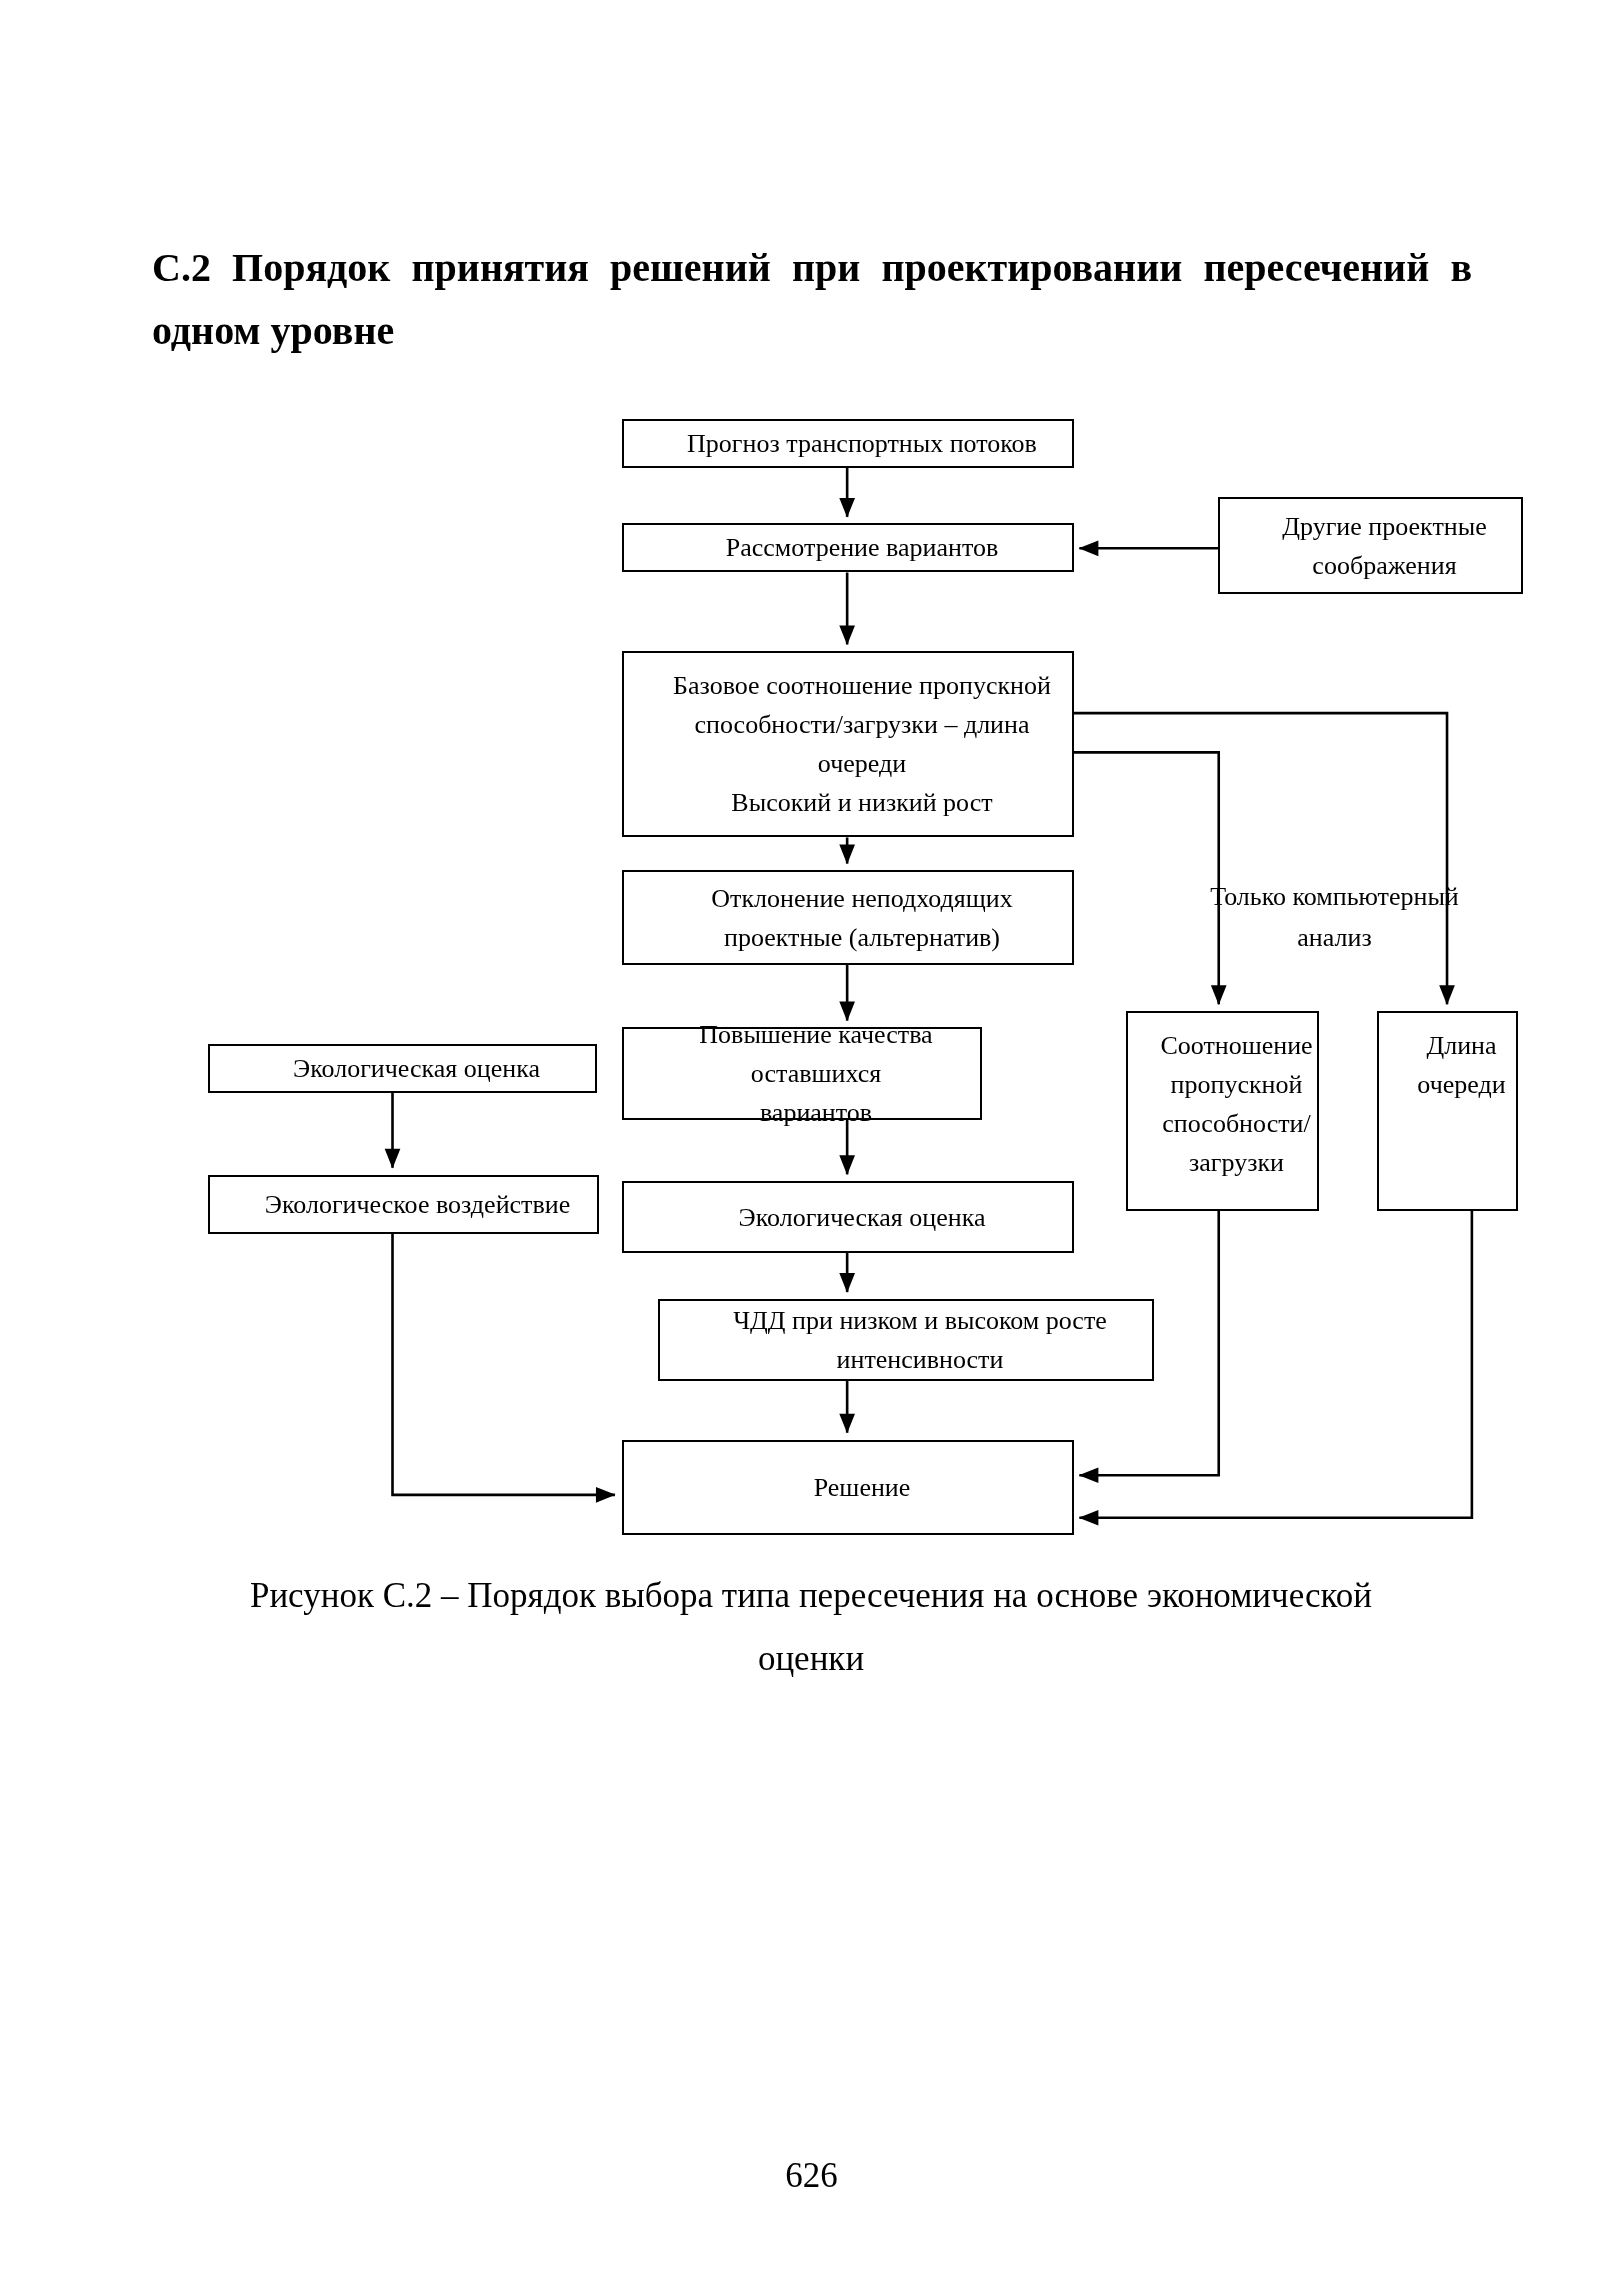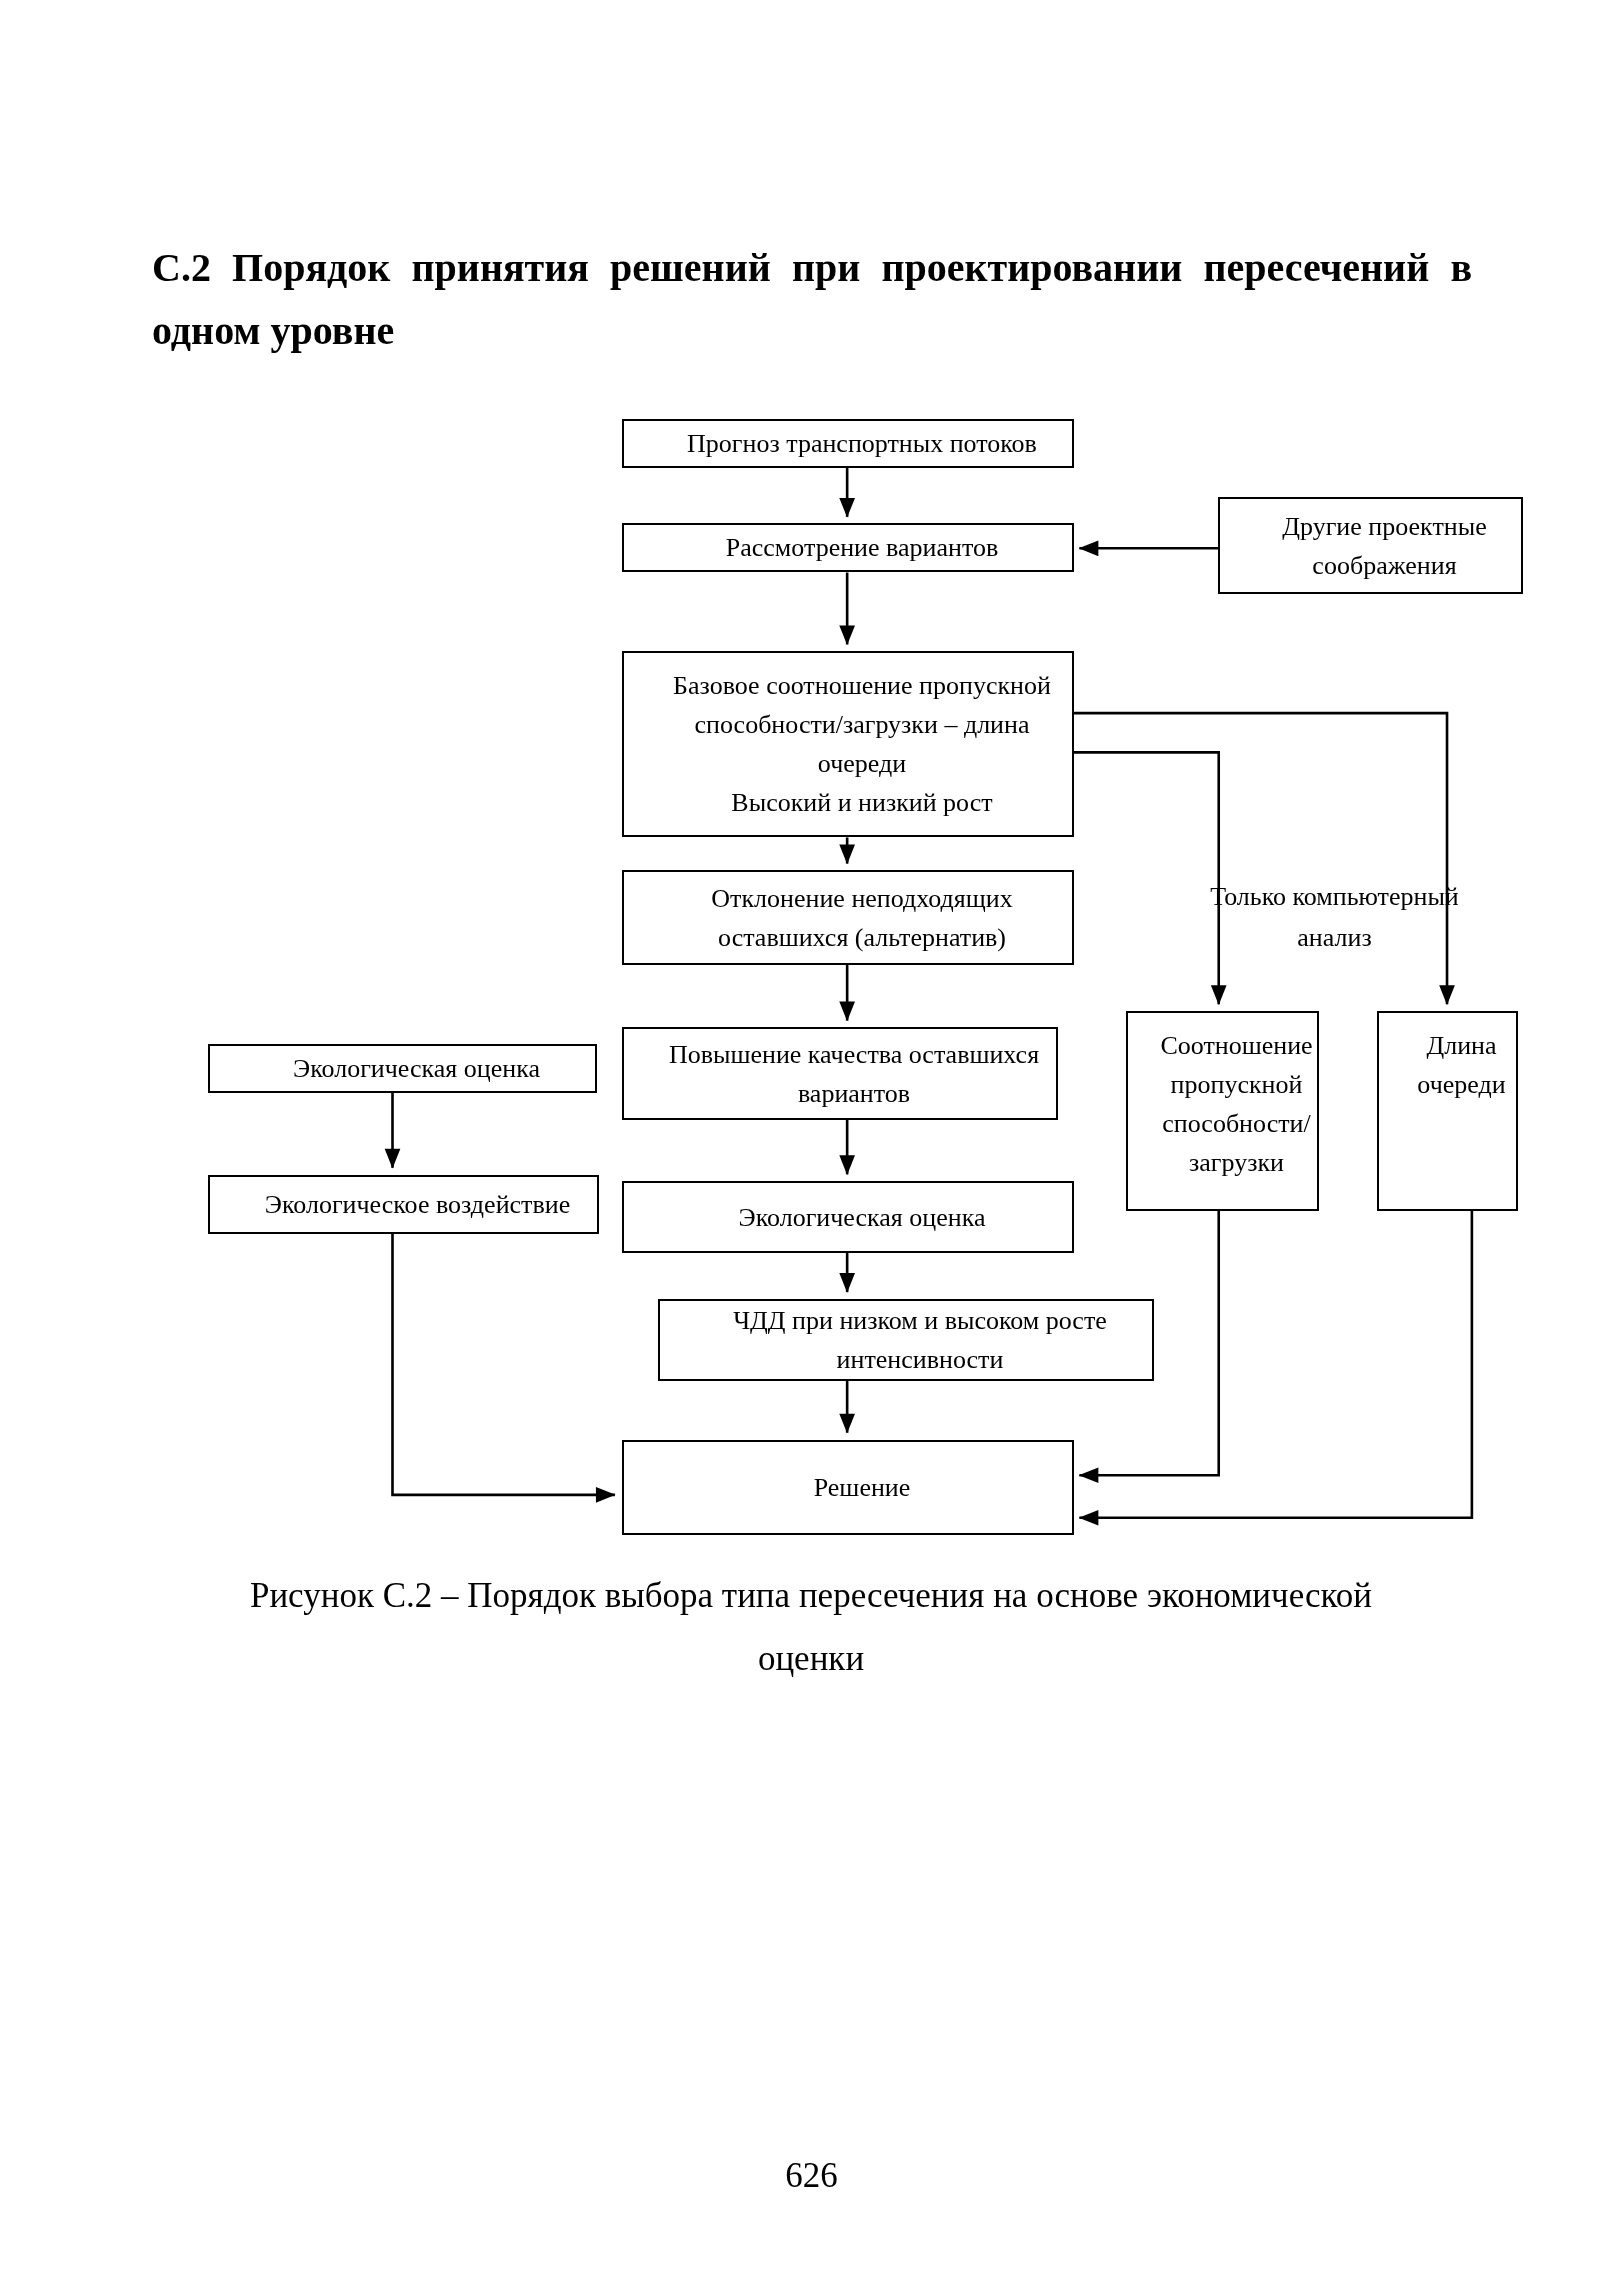--- a/index.html
+++ b/index.html
@@ -90,24 +90,24 @@
 
   <div class="box top-align" style="left:622px; top:651px; width:452px; height:186px;">
     <span>Базовое соотношение пропускной
 способности/загрузки – длина
 очереди
 Высокий и низкий рост</span>
   </div>
 
   <div class="box" style="left:622px; top:870px; width:452px; height:95px;">
     <span>Отклонение неподходящих
-оставшихся (альтернатив)</span>
+проектные (альтернатив)</span>
   </div>
 
-  <div class="box" style="left:622px; top:1027px; width:436px; height:93px;">
+  <div class="box" style="left:622px; top:1027px; width:360px; height:93px;">
     <span>Повышение качества оставшихся
 вариантов</span>
   </div>
 
   <div class="box" style="left:208px; top:1044px; width:389px; height:49px;">
     <span>Экологическая оценка</span>
   </div>
 
   <div class="box" style="left:208px; top:1175px; width:391px; height:59px;">
     <span>Экологическое воздействие</span>

